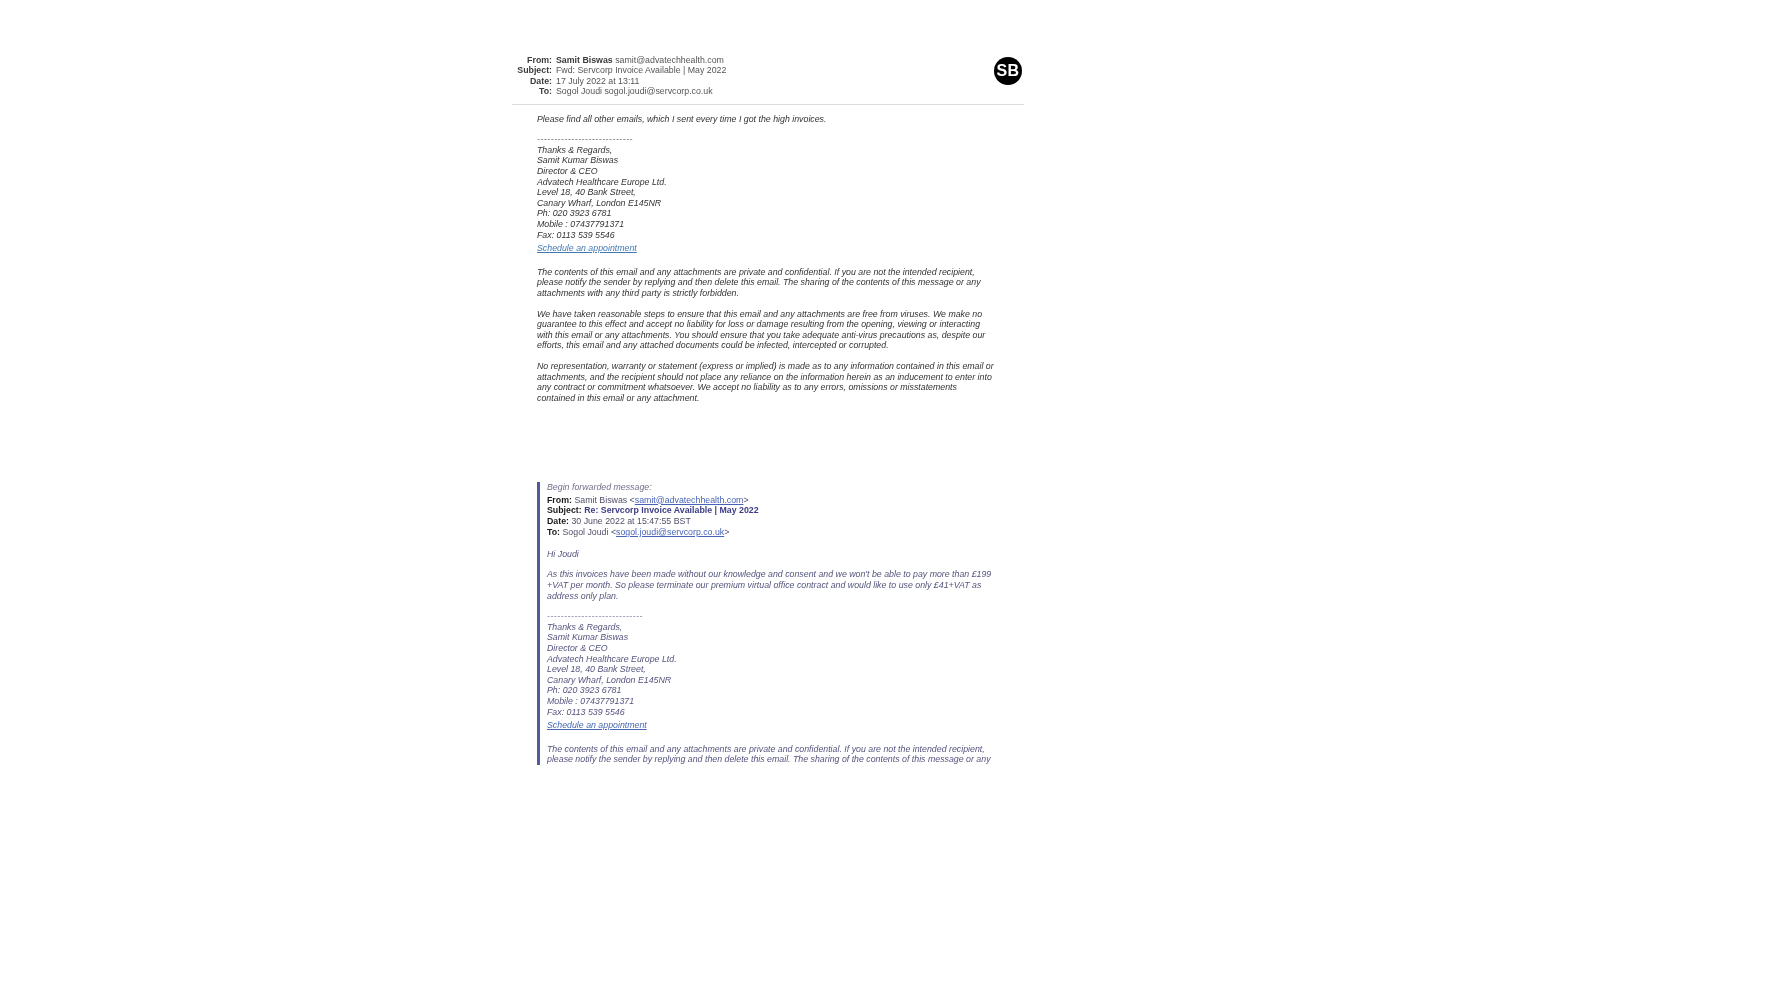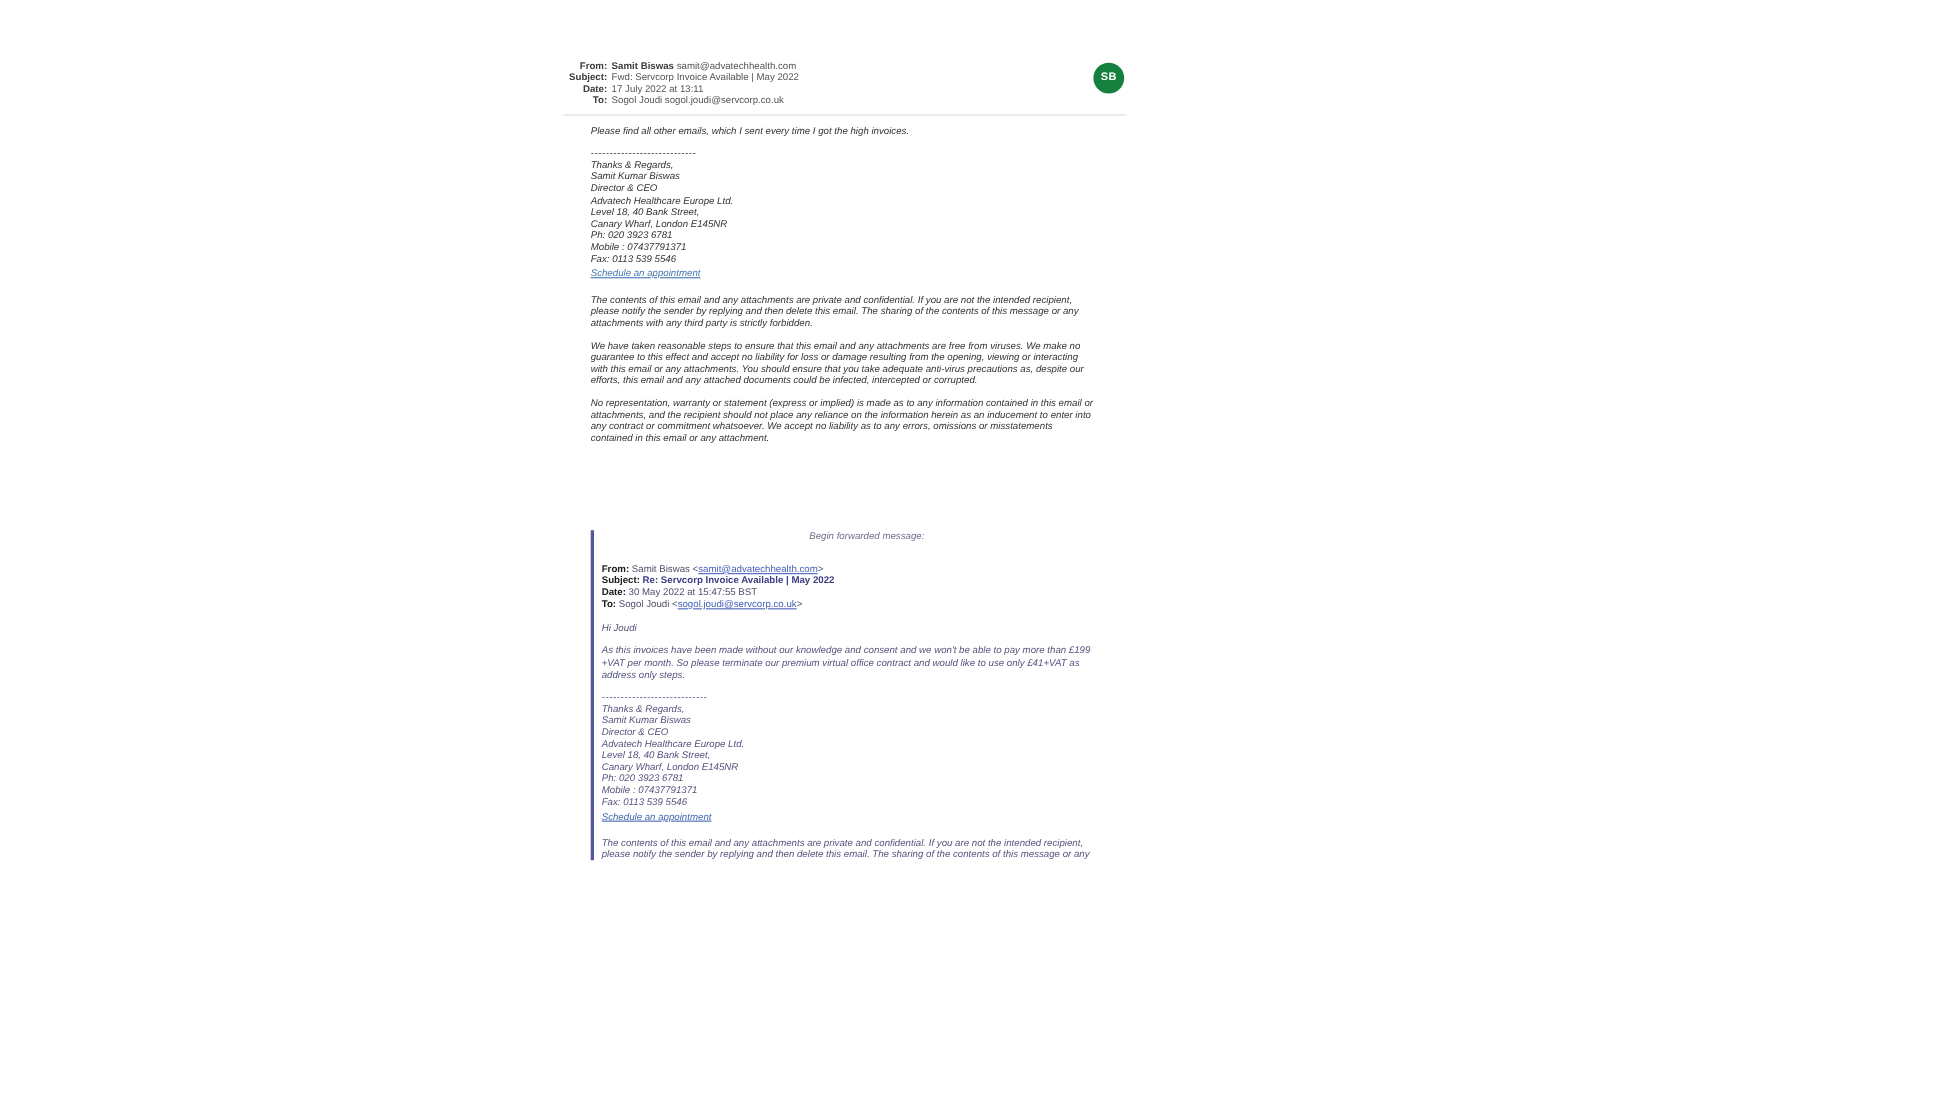--- a/index.html
+++ b/index.html
@@ -7,35 +7,35 @@
         font-family:"Liberation Sans",sans-serif;}
   .email{position:absolute;left:512px;top:55px;width:520px;height:775px;overflow:hidden;}
 
   
   .hdr{position:relative;font-size:8.8px;line-height:10.4px;color:#555555;}
   .hdr-grid{display:grid;grid-template-columns:40px 1fr;column-gap:4px;width:460px;}
   .hdr-label{text-align:right;font-weight:bold;color:#3c3c3c;white-space:nowrap;}
   .hdr-value{color:#555555;white-space:nowrap;}
   .hdr-strong{font-weight:bold;color:#3c3c3c;}
   .avatar{position:absolute;left:482px;top:2px;width:28px;height:28px;border-radius:50%;
-          background:#15803d;color:#ffffff;font-size:10px;font-weight:bold;
+          background:#000000;color:#ffffff;font-size:16px;font-weight:bold;
           display:flex;align-items:center;justify-content:center;letter-spacing:.3px;}
   .hdr-divider{margin-top:7px;border-bottom:1px solid #dcdcdc;width:512px;}
 
   
   .body-top{margin-left:25px;margin-top:9px;font-style:italic;font-size:8.8px;
             line-height:10.6px;color:#333333;width:490px;}
   .para{margin:0 0 10px 0;}
   .tight div{margin:0;}
   .dashes{letter-spacing:.5px;}
   .link{color:#4379b2;text-decoration:underline;cursor:pointer;display:inline-block;margin:3px 0 13px 0;text-align:right;}
 
   
   .fwd{margin-left:25px;margin-top:79px;border-left:3px solid #515a9b;padding-left:7px;width:482px;}
-  .fwd-begin{font-style:italic;font-size:8.8px;line-height:10.4px;color:#70708c;margin-bottom:19px;text-align:center;}
+  .fwd-begin{font-style:italic;font-size:8.8px;line-height:10.4px;color:#70708c;margin-bottom:2px;}
   .fwd-hdr{font-size:8.8px;line-height:10.8px;color:#50506a;font-style:normal;}
   .fwd-hdr .lbl{font-weight:bold;color:#1a1a1a;}
   .fwd-link{color:#4763b8;text-decoration:underline;cursor:pointer;}
   .fwd-subject{font-weight:bold;color:#3d3d85;}
   .fwd-body{margin-top:11px;font-style:italic;font-size:8.8px;line-height:10.6px;color:#54547e;}
   .fwd-body .link{color:#4668b0;}
 </style>
 </head>
 <body>
 
@@ -101,34 +101,34 @@
         <div>
           <span class="lbl">From:</span>
           <span>Samit Biswas &lt;</span><span class="fwd-link">samit@advatechhealth.com</span><span>&gt;</span>
         </div>
         <div>
           <span class="lbl">Subject:</span>
           <span class="fwd-subject">Re: Servcorp Invoice Available | May 2022</span>
         </div>
         <div>
           <span class="lbl">Date:</span>
-          <span>30 May 2022 at 15:47:55 BST</span>
+          <span>30 June 2022 at 15:47:55 BST</span>
         </div>
         <div>
           <span class="lbl">To:</span>
           <span>Sogol Joudi &lt;</span><span class="fwd-link">sogol.joudi@servcorp.co.uk</span><span>&gt;</span>
         </div>
       </div>
 
       <div class="fwd-body">
         <div class="para">Hi Joudi</div>
         <div class="para tight">
             <div>As this invoices have been made without our knowledge and consent and we won't be able to pay more than £199</div>
             <div>+VAT per month. So please terminate our premium virtual office contract and would like to use only £41+VAT as</div>
-            <div>address only steps.</div>
+            <div>address only plan.</div>
           </div>
         <div class="dashes">----------------------------</div>
         <div class="tight">
             <div>Thanks &amp; Regards,</div>
             <div>Samit Kumar Biswas</div>
             <div>Director &amp; CEO</div>
             <div>Advatech Healthcare Europe Ltd.</div>
             <div>Level 18, 40 Bank Street,</div>
             <div>Canary Wharf, London E145NR</div>
             <div>Ph: 020 3923 6781</div>

